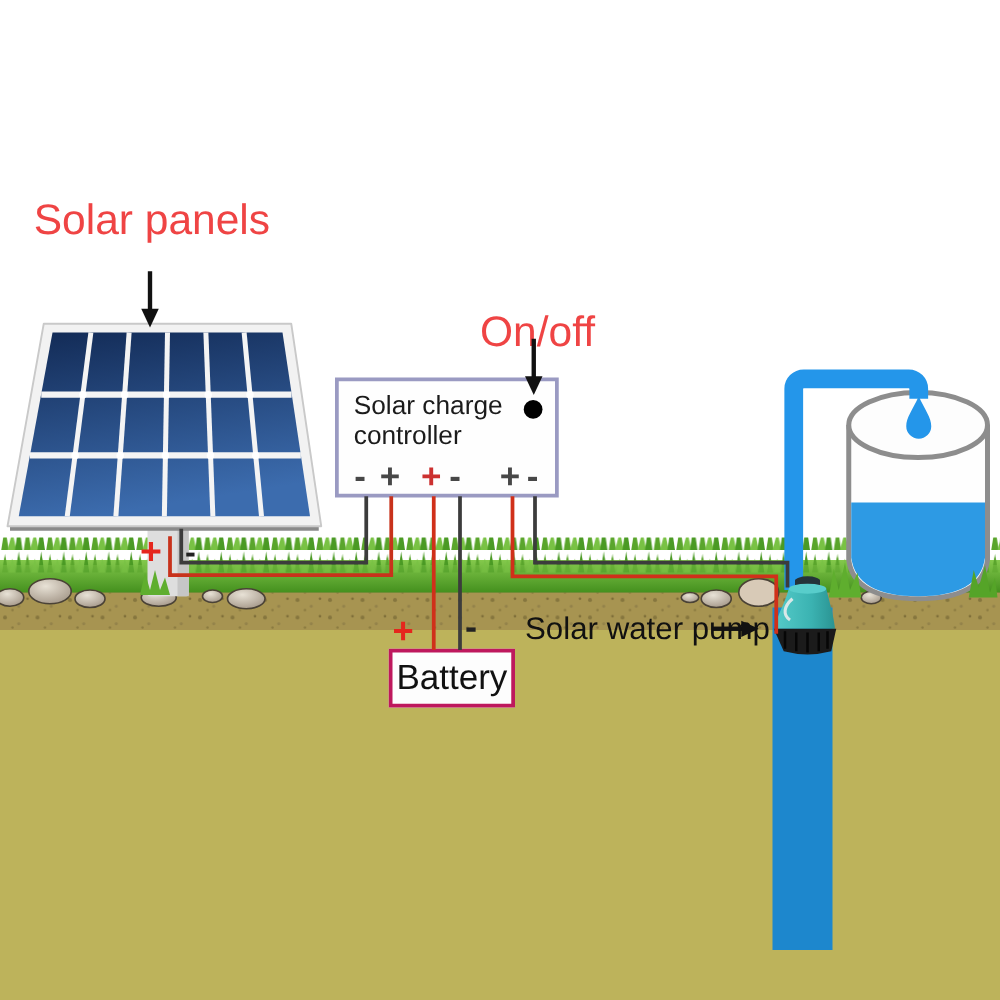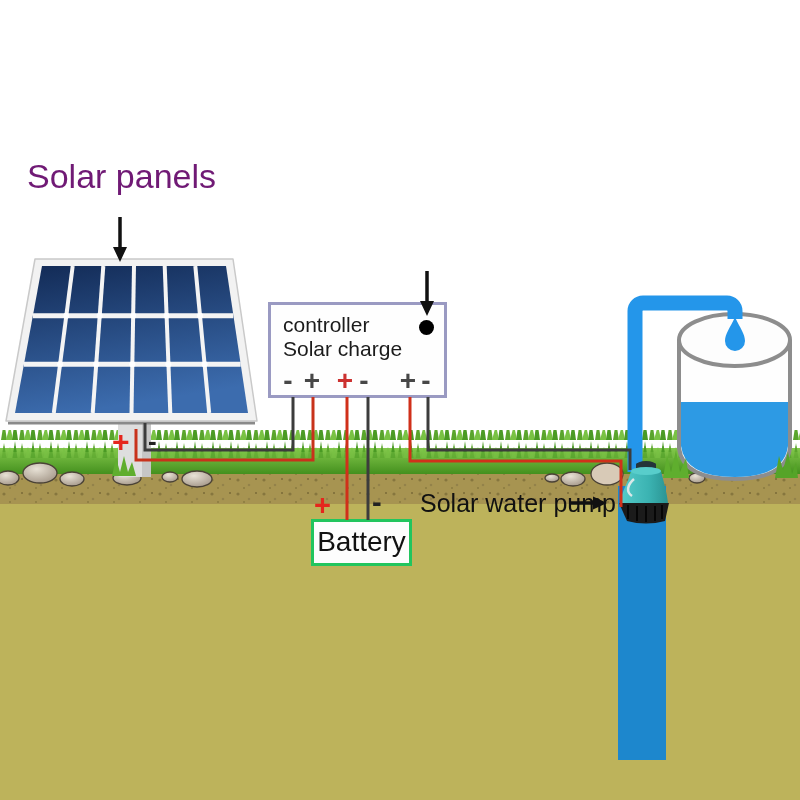--- a/index.html
+++ b/index.html
@@ -2,29 +2,29 @@
 <html><head>
 <meta charset="utf-8">
 <style>
   html,body{margin:0;padding:0;background:#ffffff;}
   .canvas{position:relative;width:800px;height:800px;background:#ffffff;overflow:hidden;
           font-family:"Liberation Sans",sans-serif;color:#1b1b1b;}
   svg{position:absolute;left:0;top:0;}
   .scene{z-index:1;}
   .overlay{z-index:5;pointer-events:none;}
   .label{position:absolute;z-index:3;white-space:pre;}
-  .title{font-size:34px;line-height:38px;color:#701a75;}
+  .title{font-size:34px;line-height:38px;color:#ef4444;}
   .ctrl-box{position:absolute;z-index:2;left:268px;top:302px;width:179px;height:96px;
             background:#fefefe;border:3px solid #9a9ac2;box-sizing:border-box;}
   .ctrl-text{position:absolute;left:12px;top:8px;font-size:21px;line-height:24px;color:#1b1b1b;}
   .switch-dot{position:absolute;left:148px;top:15px;width:15px;height:15px;border-radius:50%;background:#000;}
   .term{position:absolute;width:26px;top:60px;text-align:center;font-size:28px;font-weight:bold;color:#474747;}
   .term.red{color:#cc3130;}
   .bat-box{position:absolute;z-index:2;left:311px;top:519px;width:101px;height:47px;
-           background:#fdfdfd;border:3px solid #22c55e;box-sizing:border-box;
+           background:#fdfdfd;border:3px solid #be185d;box-sizing:border-box;
            text-align:center;font-size:28px;line-height:40px;color:#111;}
   .pm{position:absolute;z-index:3;font-weight:bold;}
   .red{color:#e5261d;}
   .blk{color:#222;}
   .pump-label{font-size:25px;color:#111;}
 </style>
 </head>
 <body>
 
 <div class="canvas">
@@ -150,26 +150,27 @@
     <g fill="#5fae2e">
       <path d="M663,478 L667,455 L671,472 L676,450 L680,472 L686,458 L689,478 Z"></path>
       <path d="M775,478 L779,456 L783,470 L788,452 L792,474 L796,462 L798,478 Z" fill="#55a428"></path>
       <path d="M112,476 L116,458 L120,472 L124,456 L128,472 L132,462 L136,476 Z"></path>
     </g>
   </svg>
 
   <div class="label title" style="left:27px;top:157px;">Solar panels</div>
 
   <div class="label title" style="left:384px;top:171px;">
+    <div>On/off</div>
   </div>
 
   <div class="ctrl-box">
     <div class="ctrl-text">
+      <div>Solar charge</div>
       <div>controller</div>
-      <div>Solar charge</div>
     </div>
     <span class="switch-dot"></span>
     <span class="term" style="left:4px;">-</span>
     <span class="term" style="left:28px;">+</span>
     <span class="term red" style="left:61px;">+</span>
     <span class="term" style="left:80px;">-</span>
     <span class="term" style="left:124px;">+</span>
     <span class="term" style="left:142px;">-</span>
   </div>
 

